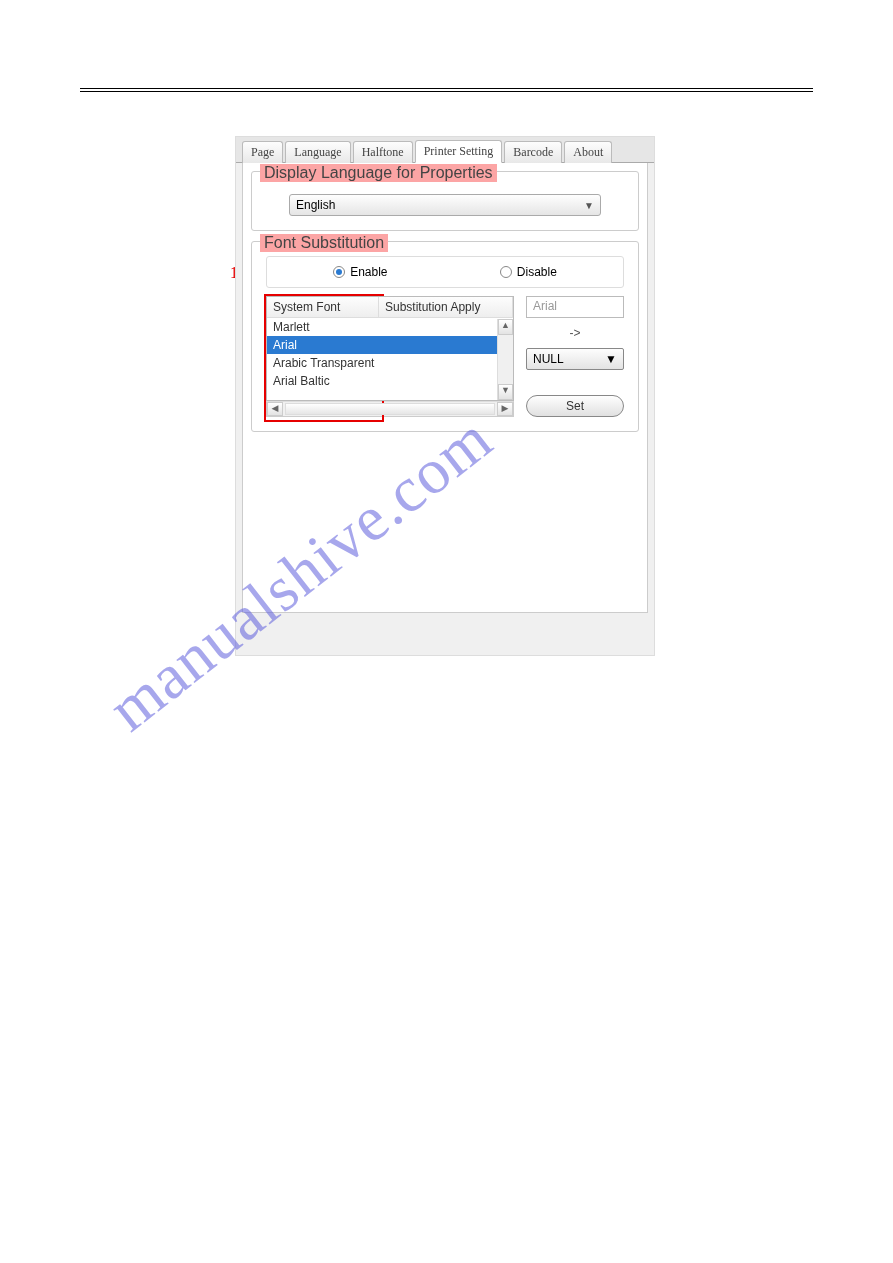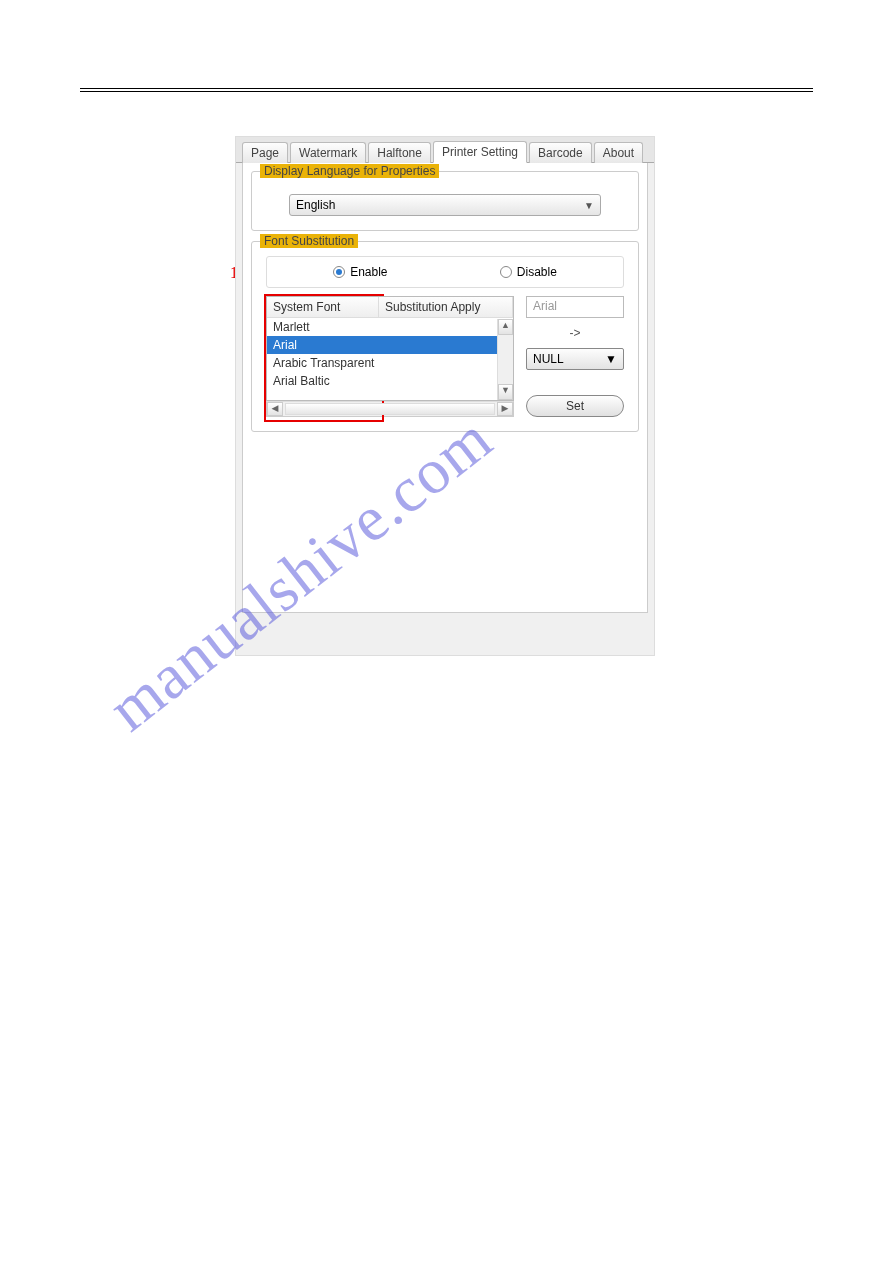--- a/index.html
+++ b/index.html
@@ -49,20 +49,21 @@
     padding: 3px 8px;
     background: linear-gradient(#fdfdfd,#e8e8e8);
     border:1px solid #bbb;
     border-bottom:none;
     border-radius:3px 3px 0 0;
     color:#444;
     cursor:pointer;
     font-size:12px;
     position:relative;
     top:1px;
+    font-family:Liberation Serif, serif;
   }
   .tab.active {
     background:#fff;
     border-bottom:1px solid #fff;
     top:1px;
     z-index:2;
   }
   .panel {
     background:#fff;
     margin:0 6px 6px 6px;
@@ -76,24 +77,24 @@
     border:1px solid #ccc;
     border-radius:3px;
     margin-bottom:10px;
     padding:14px 10px 12px 10px;
     position:relative;
   }
   .groupbox-title {
     position:absolute;
     top:-8px;
     left:8px;
-    background:#eab308;
+    background:#fca5a5;
     padding:0 4px;
     color:#444;
-    font-size:12px;
+    font-size:16px;
   }
   .dropdown {
     display:flex;
     align-items:center;
     justify-content:space-between;
     width:312px;
     height:22px;
     margin:8px auto 2px auto;
     background: linear-gradient(#fefefe,#e5e5e5);
     border:1px solid #aaa;
@@ -217,21 +218,21 @@
 </div>
 
 <div class="page-frame">
 
   <div class="annotation-1" style="top:172px; left:150px; position:absolute;">1.</div>
 
   <div class="dialog">
 
     <div class="tabs">
       <div class="tab">Page</div>
-      <div class="tab">Watermark</div>
+      <div class="tab">Language</div>
       <div class="tab">Halftone</div>
       <div class="tab active">Printer Setting</div>
       <div class="tab">Barcode</div>
       <div class="tab">About</div>
     </div>
 
     <div class="panel">
 
       <div class="groupbox">
         <span class="groupbox-title">Display Language for Properties</span>

